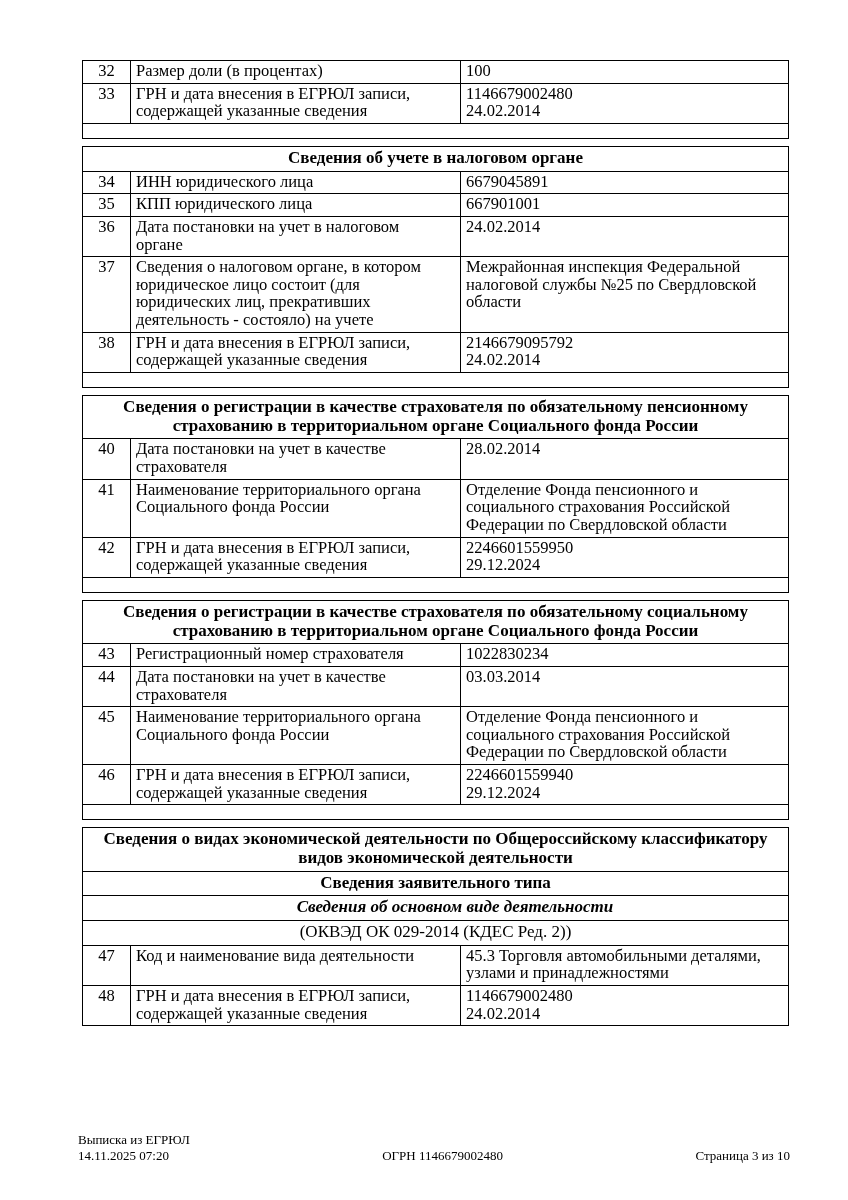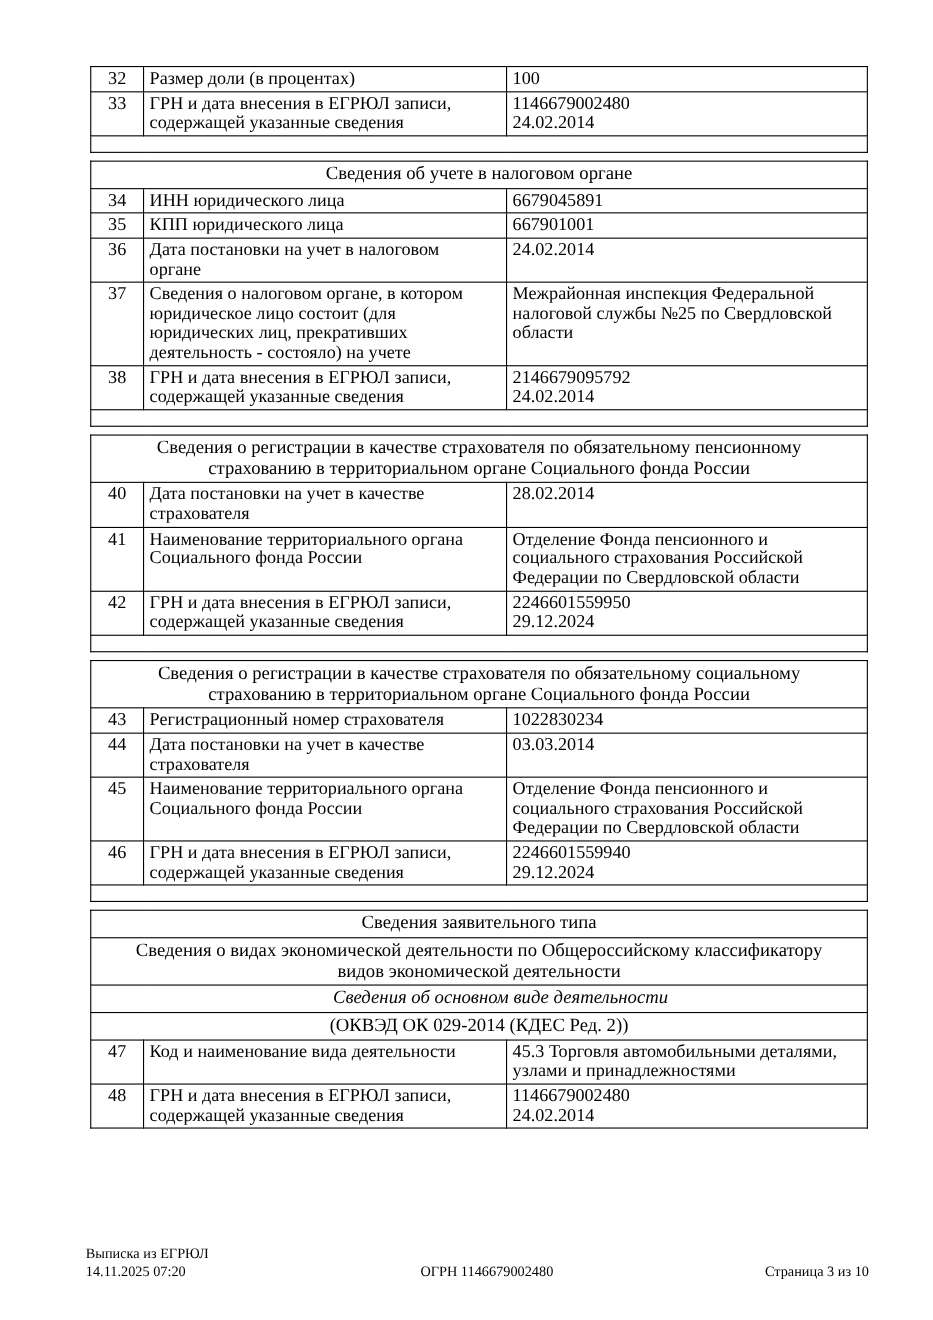--- a/index.html
+++ b/index.html
@@ -34,21 +34,21 @@
     white-space: pre-line;
     overflow: hidden;
   }
   table.doc td.num {
     text-align: center;
     padding-left: 1px;
     padding-right: 1px;
   }
   table.doc td.section {
     text-align: center;
-    font-weight: 400;
+    font-weight: 700;
     font-size: 17px;
     padding-top: 2px;
     line-height: 1.1;
   }
   table.doc td.section.bold-italic {
     font-style: italic;
     padding-left: 44px;
   }
   table.doc td.section.italic {
     font-weight: 400;
@@ -228,25 +228,25 @@
       </tbody>
     </table>
     <table class="doc">
       <colgroup>
         <col style="width: 48px;">
         <col style="width: 330px;">
         <col style="width: 328px;">
       </colgroup>
       <tbody>
         <tr>
-          <td colspan="3" class="section">Сведения заявительного типа</td>
-        </tr>
-        <tr>
           <td colspan="3" class="section">Сведения о видах экономической деятельности по Общероссийскому классификатору
 видов экономической деятельности</td>
+        </tr>
+        <tr>
+          <td colspan="3" class="section">Сведения заявительного типа</td>
         </tr>
         <tr>
           <td colspan="3" class="section bold-italic">Сведения об основном виде деятельности</td>
         </tr>
         <tr>
           <td colspan="3" class="section italic">(ОКВЭД ОК 029-2014 (КДЕС Ред. 2))</td>
         </tr>
         <tr>
           <td class="num">47</td>
           <td class="label">Код и наименование вида деятельности</td>

